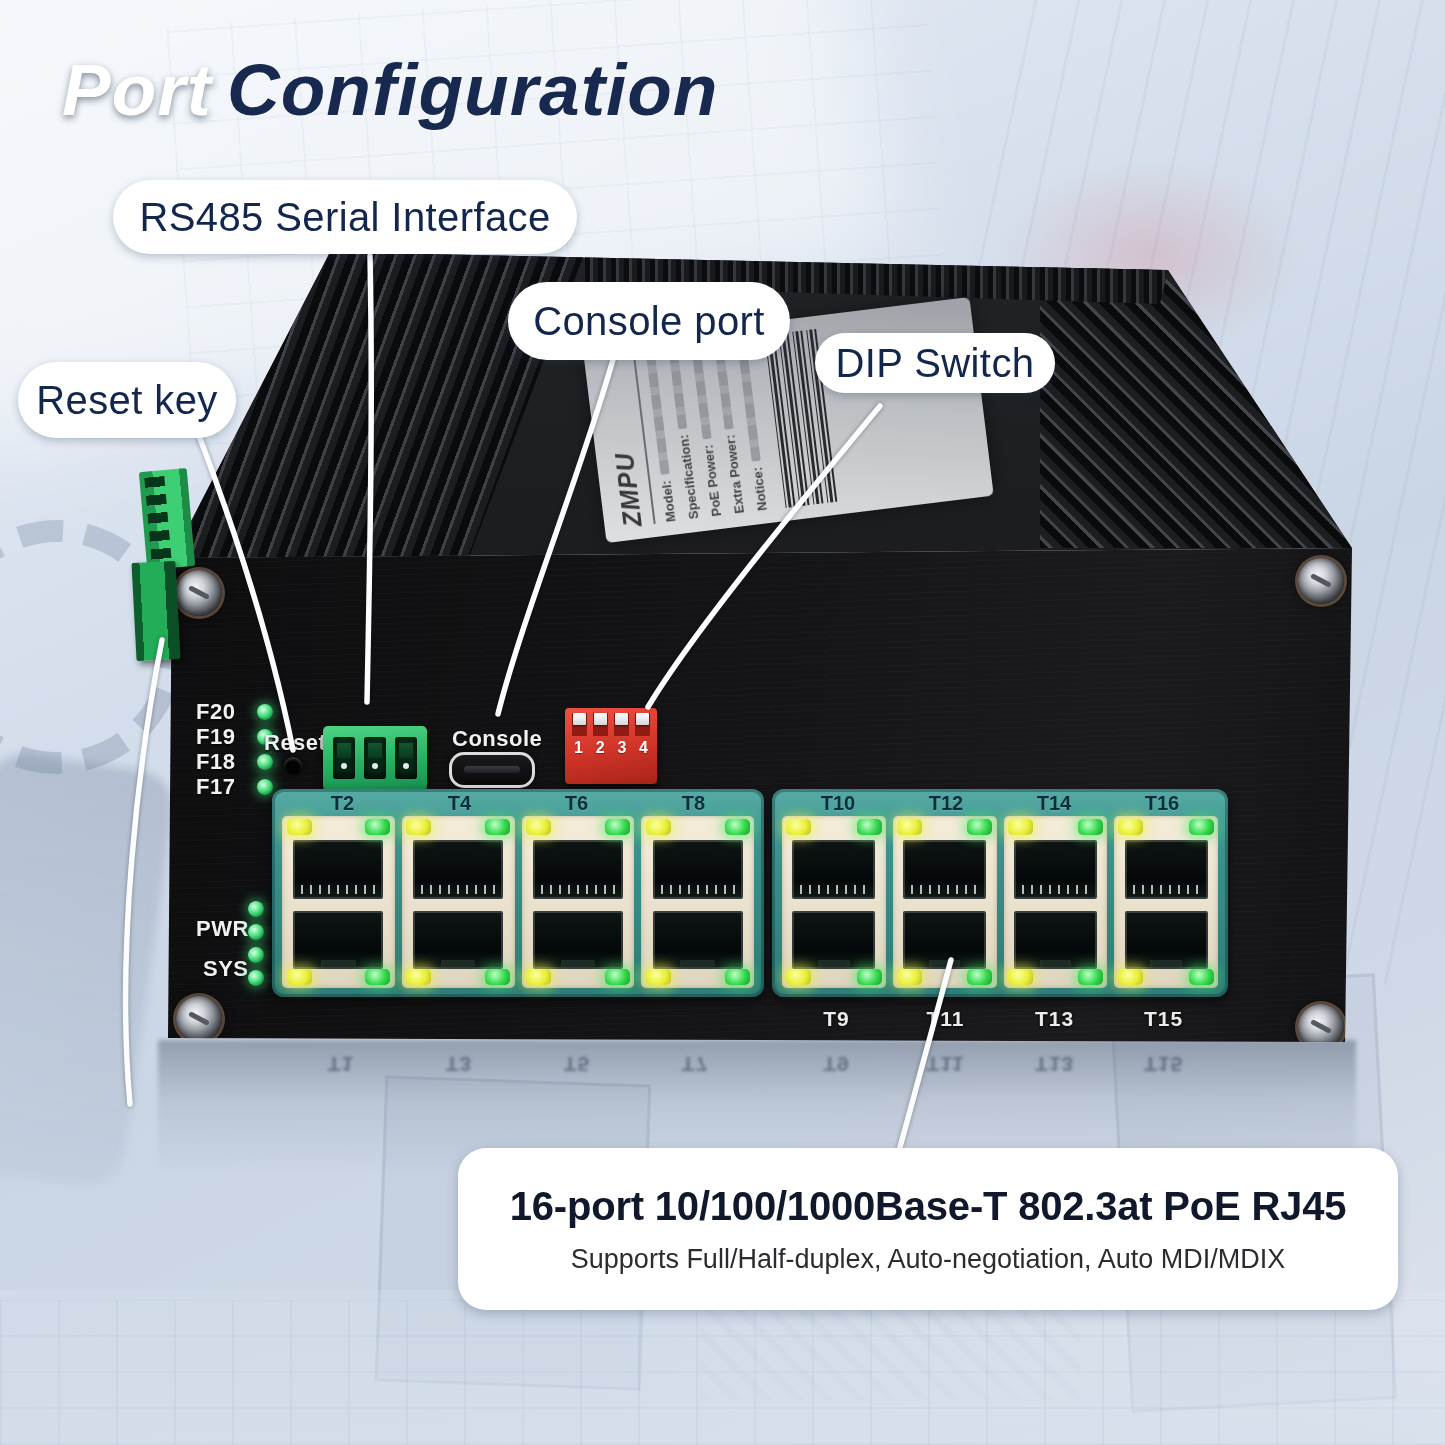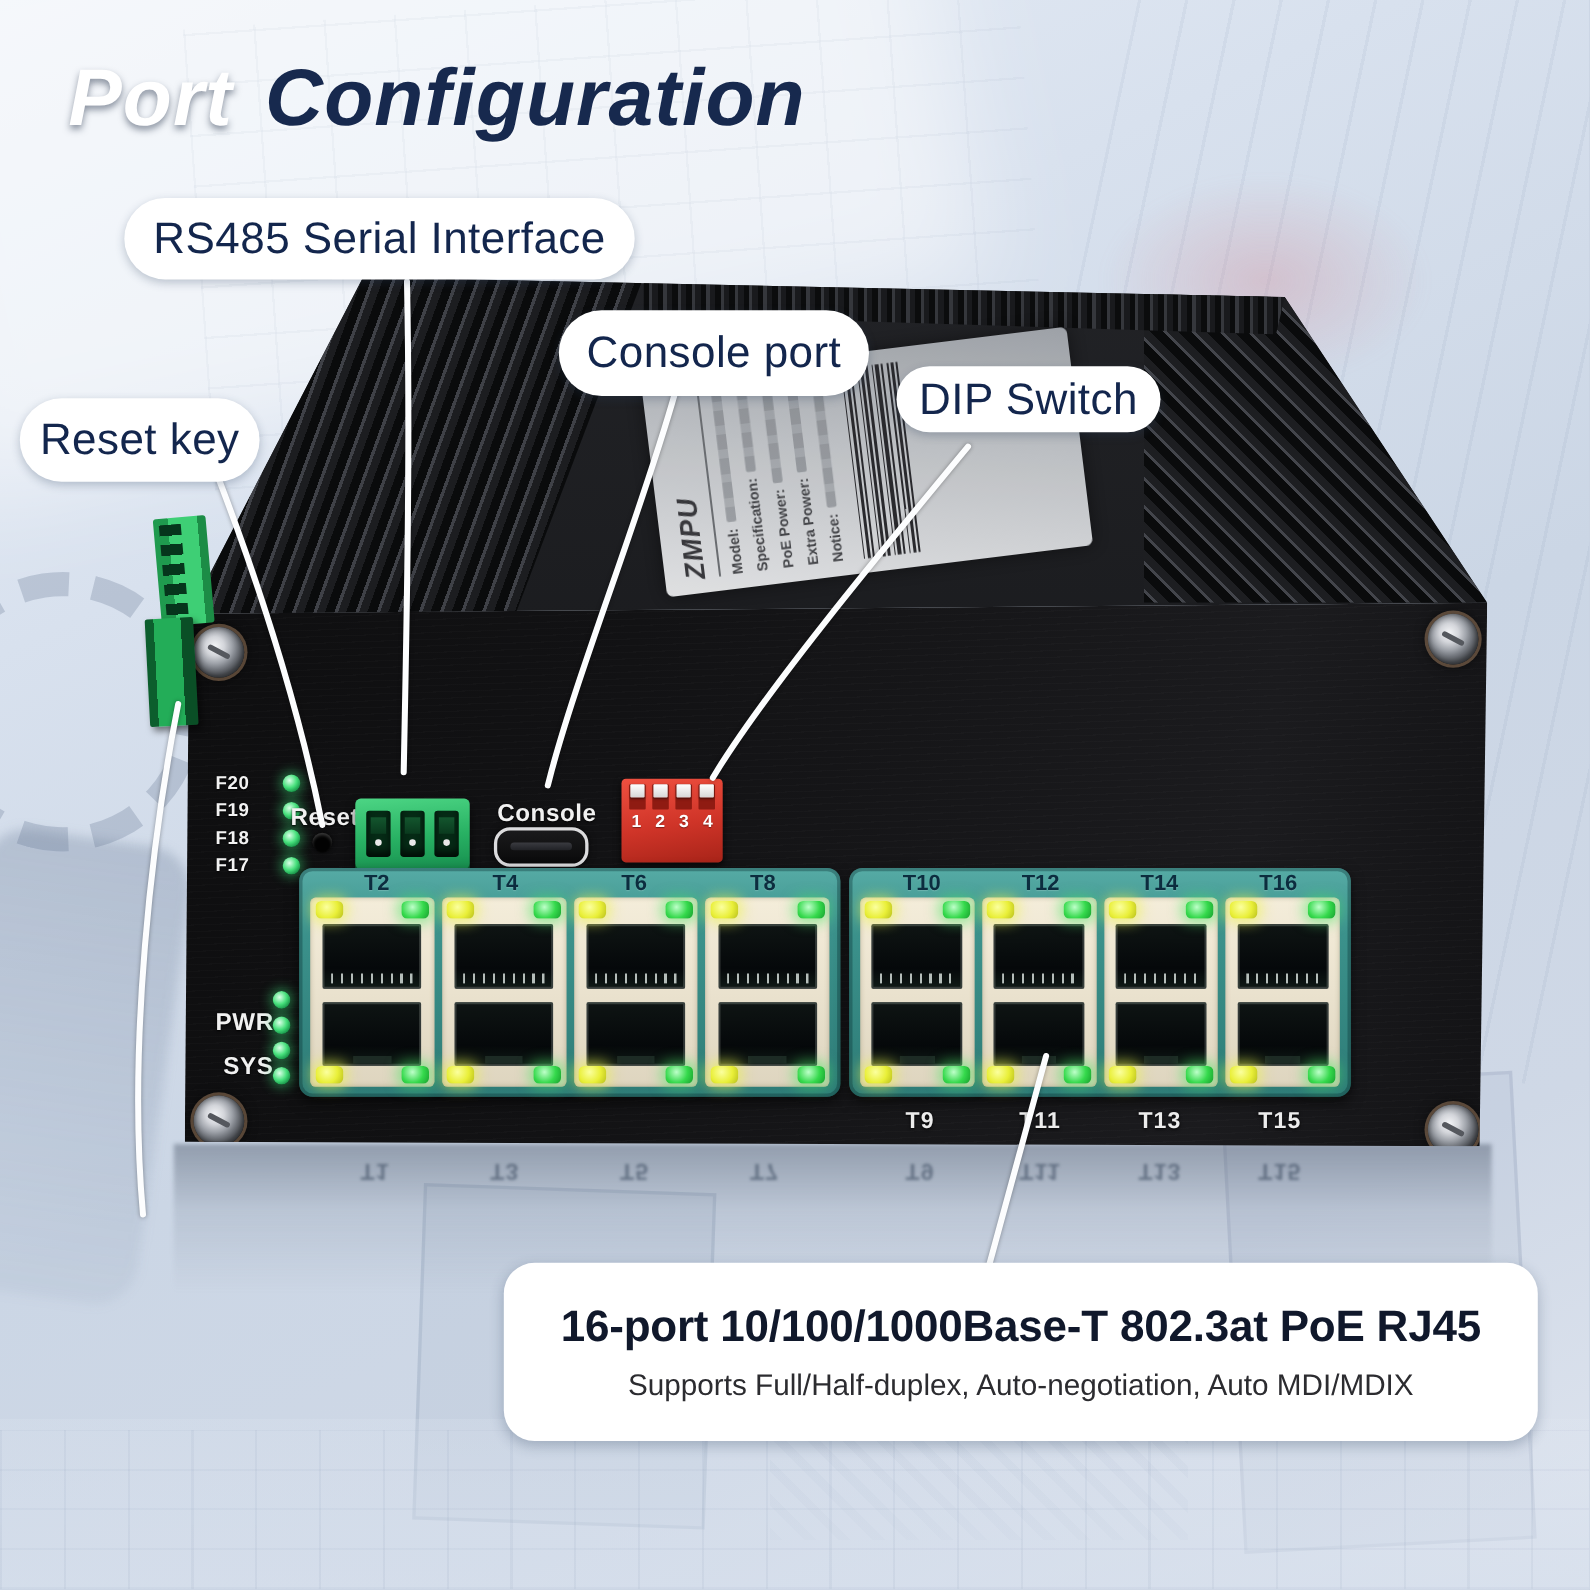--- a/index.html
+++ b/index.html
@@ -41,21 +41,21 @@
   .refl-labels{position:absolute;display:grid;grid-template-columns:repeat(4,1fr);z-index:1;
                transform:scaleY(-1);color:rgba(38,54,76,.5);font-weight:bold;font-size:21px;
                filter:blur(1.4px);letter-spacing:1px;}
   .refl-labels span{text-align:center;}
   #rl-left{left:282px;top:1052px;width:472px;}
   #rl-right{left:782px;top:1052px;width:436px;}
 
   
   #page-title{position:absolute;left:62px;top:48px;z-index:6;font-size:73px;font-weight:bold;
               font-style:italic;letter-spacing:1px;white-space:nowrap;}
-  .tw1{color:#ffffff;text-shadow:0 3px 7px rgba(28,42,66,.5);margin-right:29px;}
+  .tw1{color:#ffffff;text-shadow:0 3px 7px rgba(28,42,66,.5);margin-right:15px;}
   .tw2{color:#17294e;text-shadow:0 2px 3px rgba(255,255,255,.3);}
 
   
   .pill{position:absolute;background:#fff;border-radius:40px;display:flex;align-items:center;
         justify-content:center;color:#13264d;font-weight:normal;font-size:40px;z-index:6;
         letter-spacing:.4px;box-shadow:0 3px 9px rgba(40,60,90,.28);}
   #pill-rs485{left:113px;top:180px;width:464px;height:74px;}
   #pill-console{left:508px;top:282px;width:282px;height:78px;}
   #pill-reset{left:18px;top:362px;width:218px;height:76px;}
   #pill-dip{left:815px;top:333px;width:240px;height:60px;}
@@ -108,21 +108,21 @@
      background:radial-gradient(circle at 42% 38%,#f4f5f7 0%,#d3d5da 22%,#9fa3aa 40%,#787c83 52%,#4a4d52 68%,#26282c 100%);
      box-shadow:0 0 0 3px rgba(205,160,120,.4),0 0 12px rgba(0,0,0,.85),inset 0 0 6px rgba(0,0,0,.5);}
   .screw::after{content:'';position:absolute;left:12px;top:20px;width:22px;height:5px;border-radius:3px;
      background:#55585e;transform:rotate(28deg);}
 
   .panel-label{position:absolute;color:#f1f1f1;font-size:22px;font-weight:bold;z-index:3;
      letter-spacing:.5px;text-shadow:0 1px 2px #000;}
 
   #fled-block{position:absolute;left:196px;top:699px;z-index:3;}
   .fled-row{display:flex;align-items:center;gap:13px;height:25px;}
-  .fled-label{width:48px;color:#f2f2f2;font-size:17px;font-weight:bold;letter-spacing:.5px;text-shadow:0 1px 2px #000;}
+  .fled-label{width:48px;color:#f2f2f2;font-size:22px;font-weight:bold;letter-spacing:.5px;text-shadow:0 1px 2px #000;}
   .led-dot{width:16px;height:16px;border-radius:50%;flex:0 0 auto;
      background:radial-gradient(circle at 38% 35%,#dbffe8 0%,#47e07c 45%,#128a42 80%,rgba(10,80,40,.25) 100%);
      box-shadow:0 0 10px 3px rgba(60,220,120,.45);}
 
   #reset-hole{position:absolute;left:284px;top:757px;width:18px;height:18px;border-radius:50%;
      background:#020202;z-index:3;box-shadow:inset 0 2px 3px rgba(255,255,255,.22),0 0 5px rgba(0,0,0,.8);}
 
   #rs485-conn{position:absolute;left:323px;top:726px;width:104px;height:64px;border-radius:5px;z-index:3;
      background:linear-gradient(175deg,#4cd584 0%,#28b163 55%,#189050 100%);
      display:flex;justify-content:space-around;align-items:center;padding:0 5px;box-sizing:border-box;

